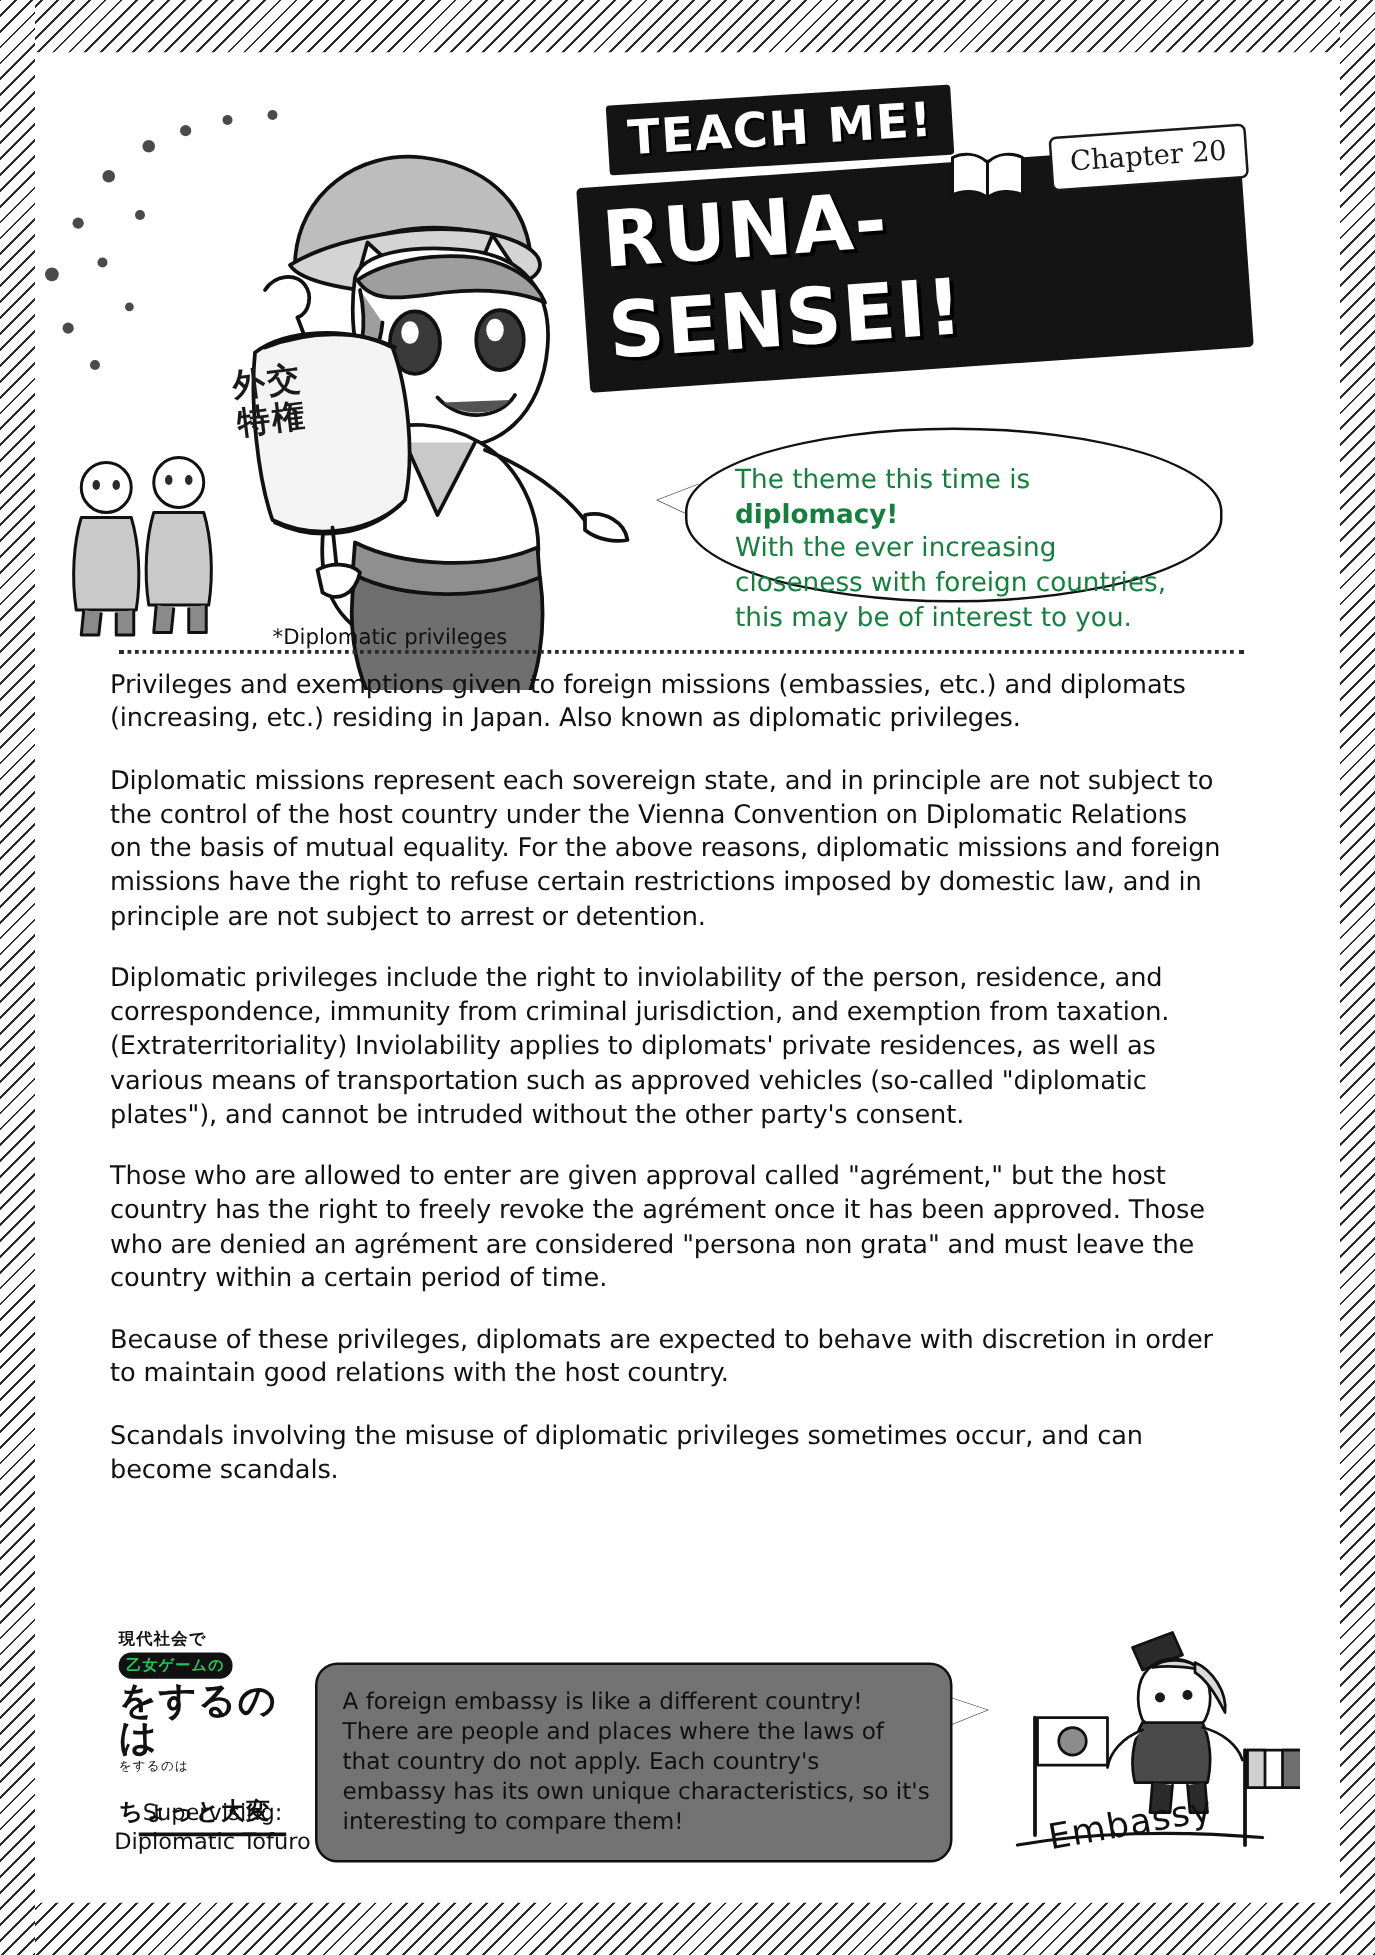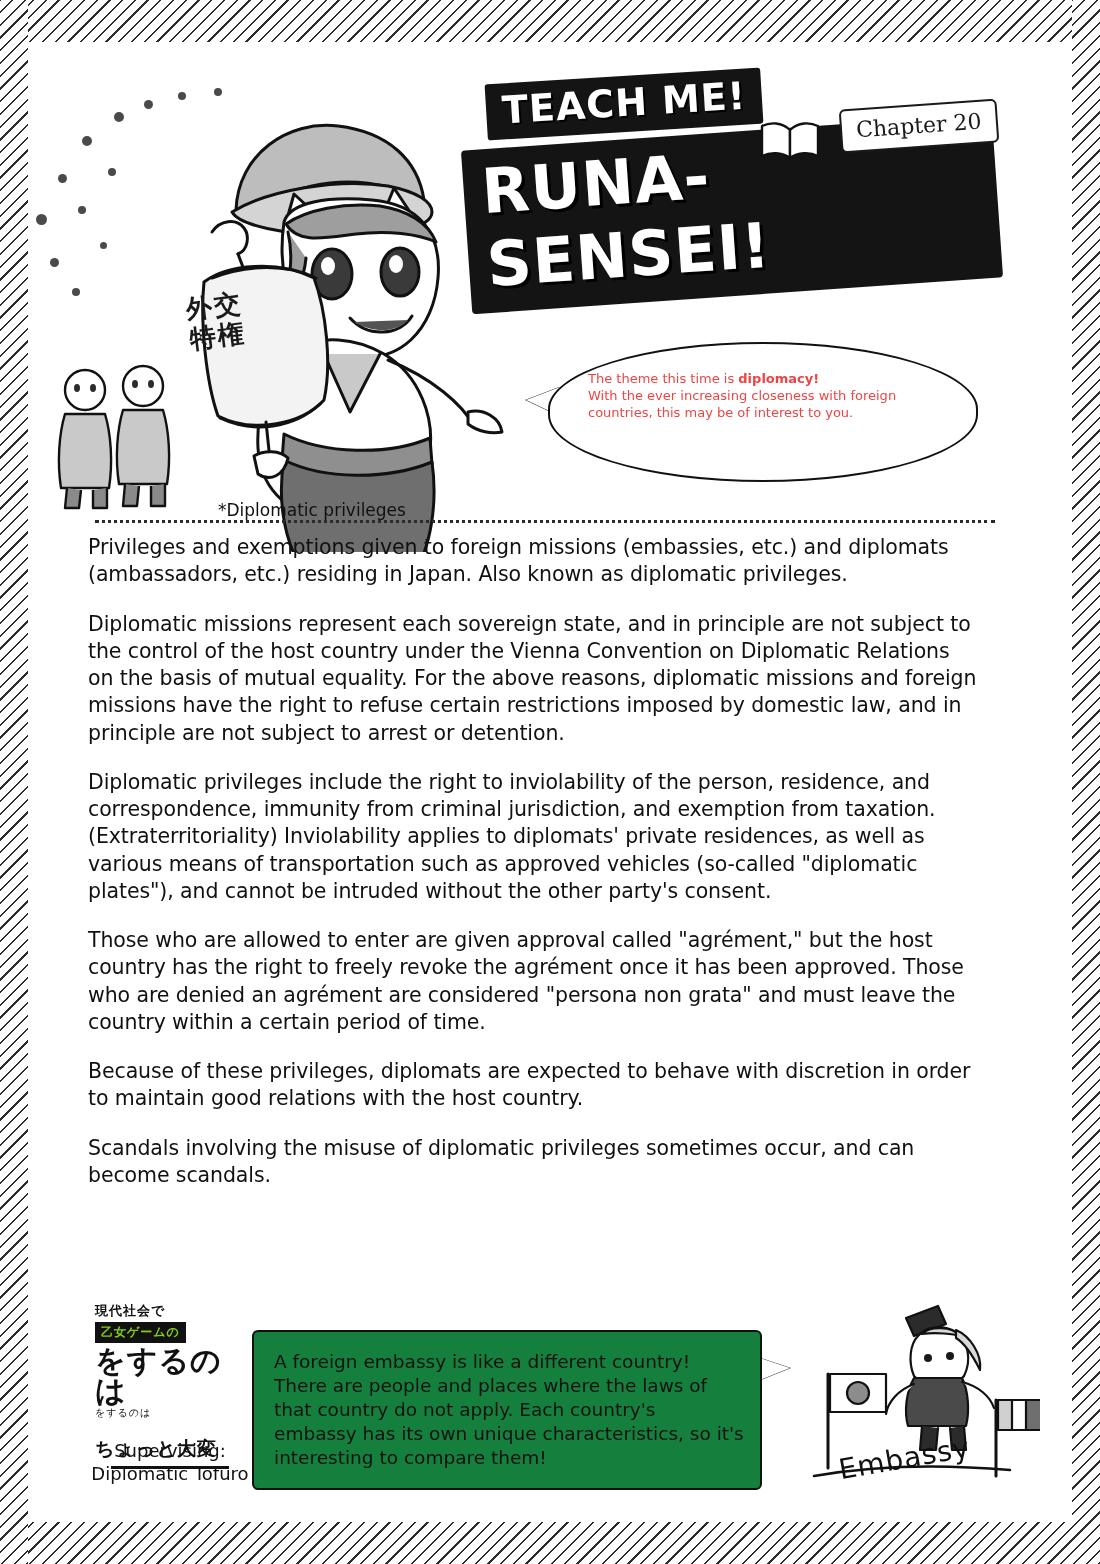--- a/index.html
+++ b/index.html
@@ -148,23 +148,23 @@
     border-radius: 50% / 48%;
     background: #fff;
     box-sizing: border-box;
   }
   .bubble-top-text {
     position: absolute;
     left: 38px;
     top: 26px;
     width: 360px;
     font-family: "DejaVu Sans", sans-serif;
-    font-size: 13px;
+    font-size: 21px;
     line-height: 1.32;
-    color: #ef4444;
+    color: #15803d;
   }
   .bubble-top-text b { font-weight: bold; }
   .bubble-tail {
     position: absolute;
     left: 498px;
     top: 345px;
     width: 0; height: 0;
     border-top: 13px solid transparent;
     border-bottom: 16px solid transparent;
     border-right: 34px solid #fff;
@@ -222,26 +222,27 @@
   .badge-top {
     font-family: "DejaVu Sans", sans-serif;
     font-size: 13px;
     font-weight: bold;
     color: #111;
     letter-spacing: 1px;
   }
   .badge-strip {
     display: inline-block;
     background: #111;
-    color: #84cc16;
+    color: #22c55e;
     font-size: 12px;
     font-weight: bold;
     padding: 2px 6px;
     margin: 2px 0 3px 0;
     letter-spacing: 1px;
+    border-radius: 10px;
   }
   .badge-main {
     font-family: "DejaVu Sans", sans-serif;
     font-size: 30px;
     font-weight: bold;
     color: #111;
     letter-spacing: 1px;
     line-height: 1;
   }
   .badge-sub {
@@ -276,22 +277,22 @@
     color: #111;
   }
 
   .bubble-bottom {
     position: absolute;
     left: 192px;
     top: 30px;
     width: 510px;
     height: 160px;
     border: 2.5px solid #111;
-    border-radius: 6px;
-    background: #15803d;
+    border-radius: 18px;
+    background: #737373;
     box-sizing: border-box;
   }
   .bubble-bottom-text {
     position: absolute;
     left: 20px;
     top: 18px;
     width: 470px;
     font-family: "DejaVu Sans", sans-serif;
     font-size: 18.5px;
     line-height: 1.3;
@@ -448,21 +449,21 @@
       <div class="bubble-top-text">
         <span>The theme this time is </span><b>diplomacy!</b><br>
         <span>With the ever increasing closeness with foreign countries, this may be of interest to you.</span>
       </div>
     </div>
   </div>
 
   <div class="dotted-sep"></div>
 
   <div class="content">
-    <p class="para">Privileges and exemptions given to foreign missions (embassies, etc.) and diplomats (ambassadors, etc.) residing in Japan. Also known as diplomatic privileges.</p>
+    <p class="para">Privileges and exemptions given to foreign missions (embassies, etc.) and diplomats (increasing, etc.) residing in Japan. Also known as diplomatic privileges.</p>
     <p class="para">Diplomatic missions represent each sovereign state, and in principle are not subject to the control of the host country under the Vienna Convention on Diplomatic Relations on the basis of mutual equality. For the above reasons, diplomatic missions and foreign missions have the right to refuse certain restrictions imposed by domestic law, and in principle are not subject to arrest or detention.</p>
     <p class="para">Diplomatic privileges include the right to inviolability of the person, residence, and correspondence, immunity from criminal jurisdiction, and exemption from taxation. (Extraterritoriality) Inviolability applies to diplomats' private residences, as well as various means of transportation such as approved vehicles (so-called "diplomatic plates"), and cannot be intruded without the other party's consent.</p>
     <p class="para">Those who are allowed to enter are given approval called "agrément," but the host country has the right to freely revoke the agrément once it has been approved. Those who are denied an agrément are considered "persona non grata" and must leave the country within a certain period of time.</p>
     <p class="para">Because of these privileges, diplomats are expected to behave with discretion in order to maintain good relations with the host country.</p>
     <p class="para">Scandals involving the misuse of diplomatic privileges sometimes occur, and can become scandals.</p>
   </div>
 
   <div class="footer">
 
     <div class="logo-badge">

